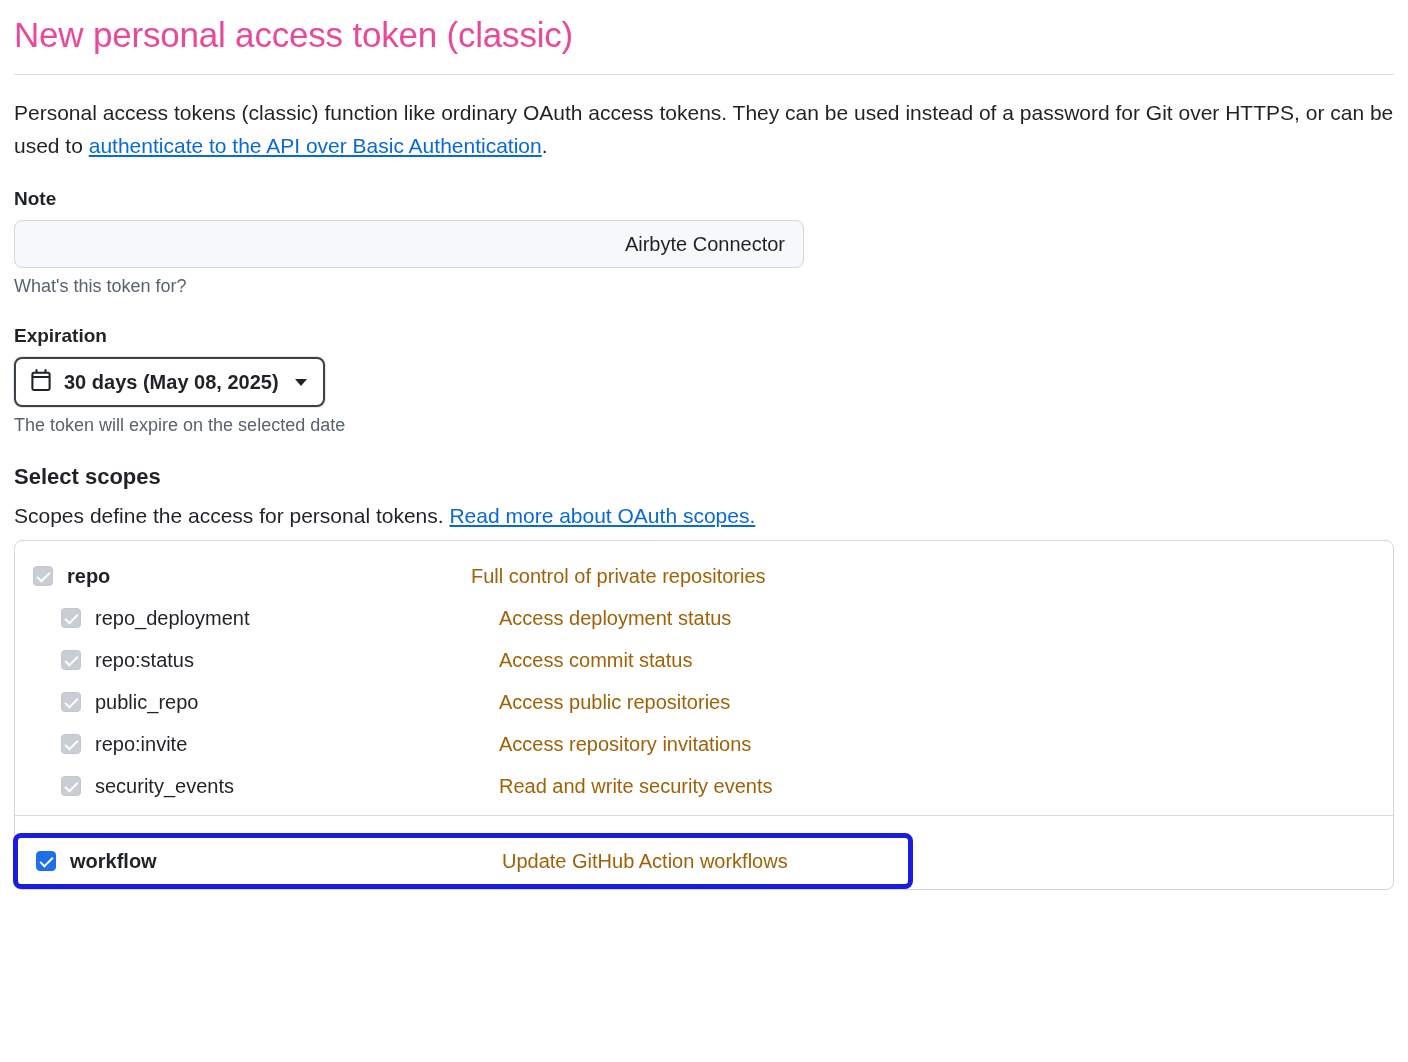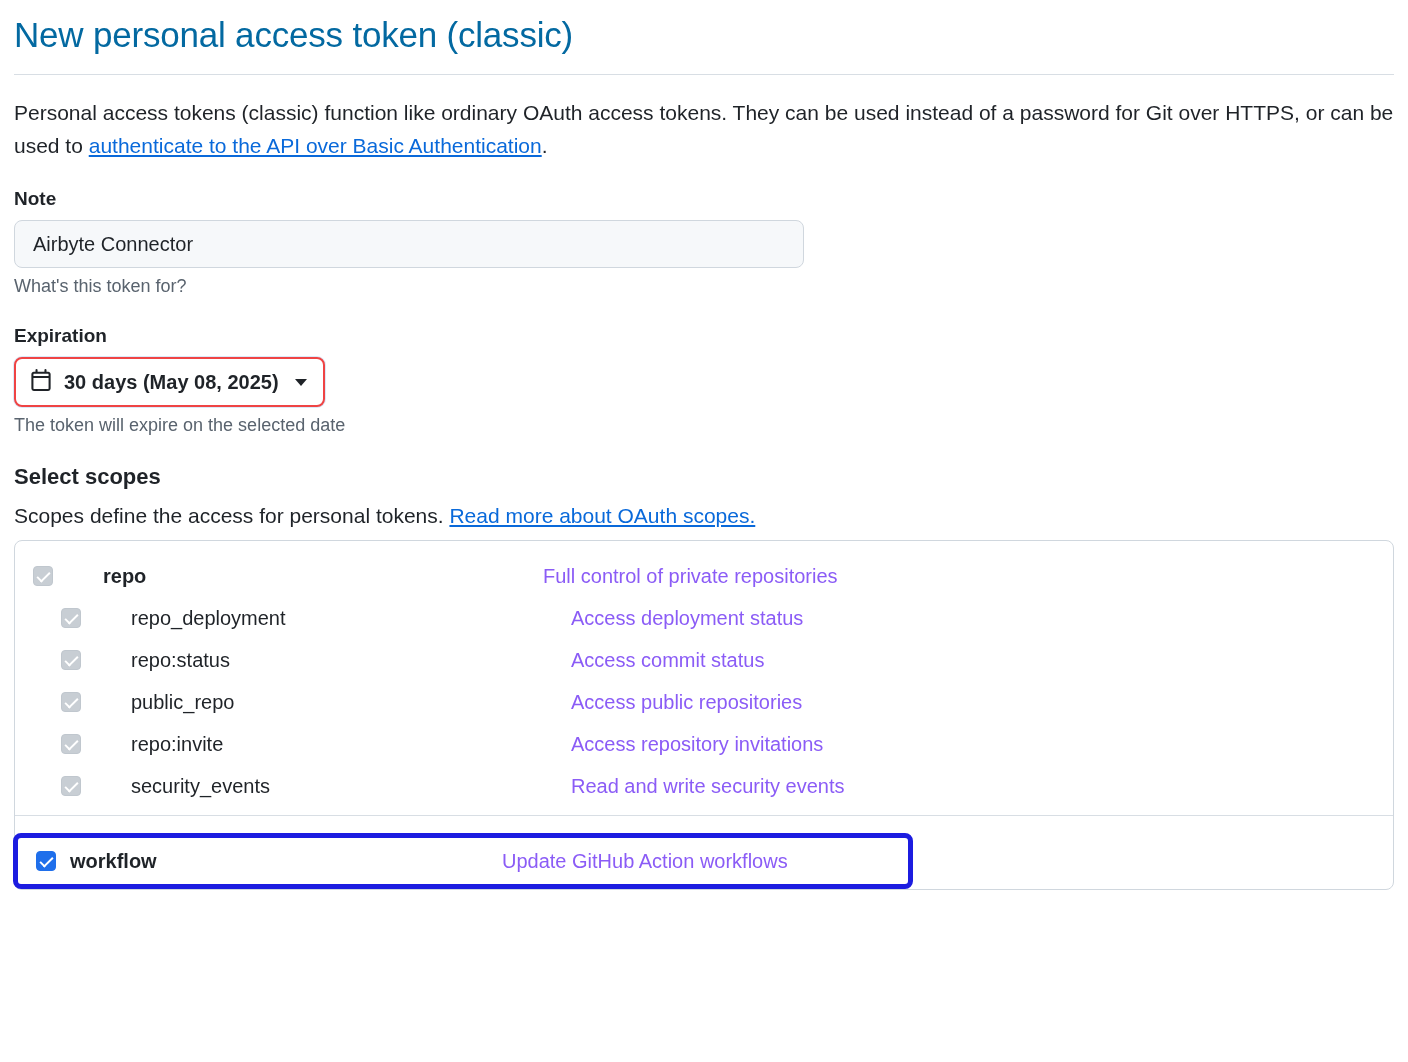--- a/index.html
+++ b/index.html
@@ -18,21 +18,21 @@
   }
   .page {
     padding: 0 14px;
   }
   .page-title {
     font-size: 35px;
     font-weight: 400;
     letter-spacing: -0.2px;
     margin: 14px 0 18px 0;
     line-height: 1.2;
-    color: #0369a1;
+    color: #ec4899;
   }
   .title-rule {
     border: 0;
     border-top: 1px solid #d8dee4;
     margin: 0 0 22px 0;
   }
   .intro {
     font-size: 21px;
     line-height: 1.55;
     color: #1f2328;
@@ -55,34 +55,35 @@
     width: 790px;
     height: 48px;
     border: 1px solid #d0d7de;
     border-radius: 8px;
     background: #f6f8fa;
     font-size: 20px;
     font-family: "Liberation Sans", sans-serif;
     color: #1f2328;
     padding: 0 18px;
     outline: none;
+    text-align: right;
   }
   .helper-text {
     font-size: 18px;
     color: #59636e;
     margin: 8px 0 0 0;
   }
   .section-gap { height: 28px; }
   .select-wrap {
     display: inline-flex;
     align-items: center;
     gap: 12px;
     height: 50px;
     padding: 0 16px 0 14px;
-    border: 2px solid #ef4444;
+    border: 2px solid #404040;
     border-radius: 8px;
     background: #ffffff;
     cursor: pointer;
     box-shadow: 0 0 0 1px rgba(9,105,218,0.15);
   }
   .select-text {
     font-size: 20px;
     font-weight: 600;
     color: #1f2328;
     white-space: nowrap;
@@ -110,34 +111,33 @@
     border-radius: 8px;
     padding: 14px 0 0 0;
     background: #fff;
     width: 1380px;
   }
   .scope-row {
     display: flex;
     align-items: center;
     padding: 5px 18px;
     min-height: 42px;
-    gap: 36px;
   }
   .scope-row.child { padding-left: 46px; }
   .scope-name {
     font-size: 20px;
     color: #1f2328;
     width: 432px;
     display: inline-block;
   }
   .scope-row.parent .scope-name { font-weight: 700; width: 404px; }
   .scope-row.child .scope-name { width: 404px; }
   .scope-desc {
     font-size: 20px;
-    color: #8b5cf6;
+    color: #a16207;
   }
   .cb {
     width: 20px;
     height: 20px;
     border-radius: 4px;
     margin-right: 14px;
     flex: 0 0 auto;
     position: relative;
     display: inline-block;
   }

